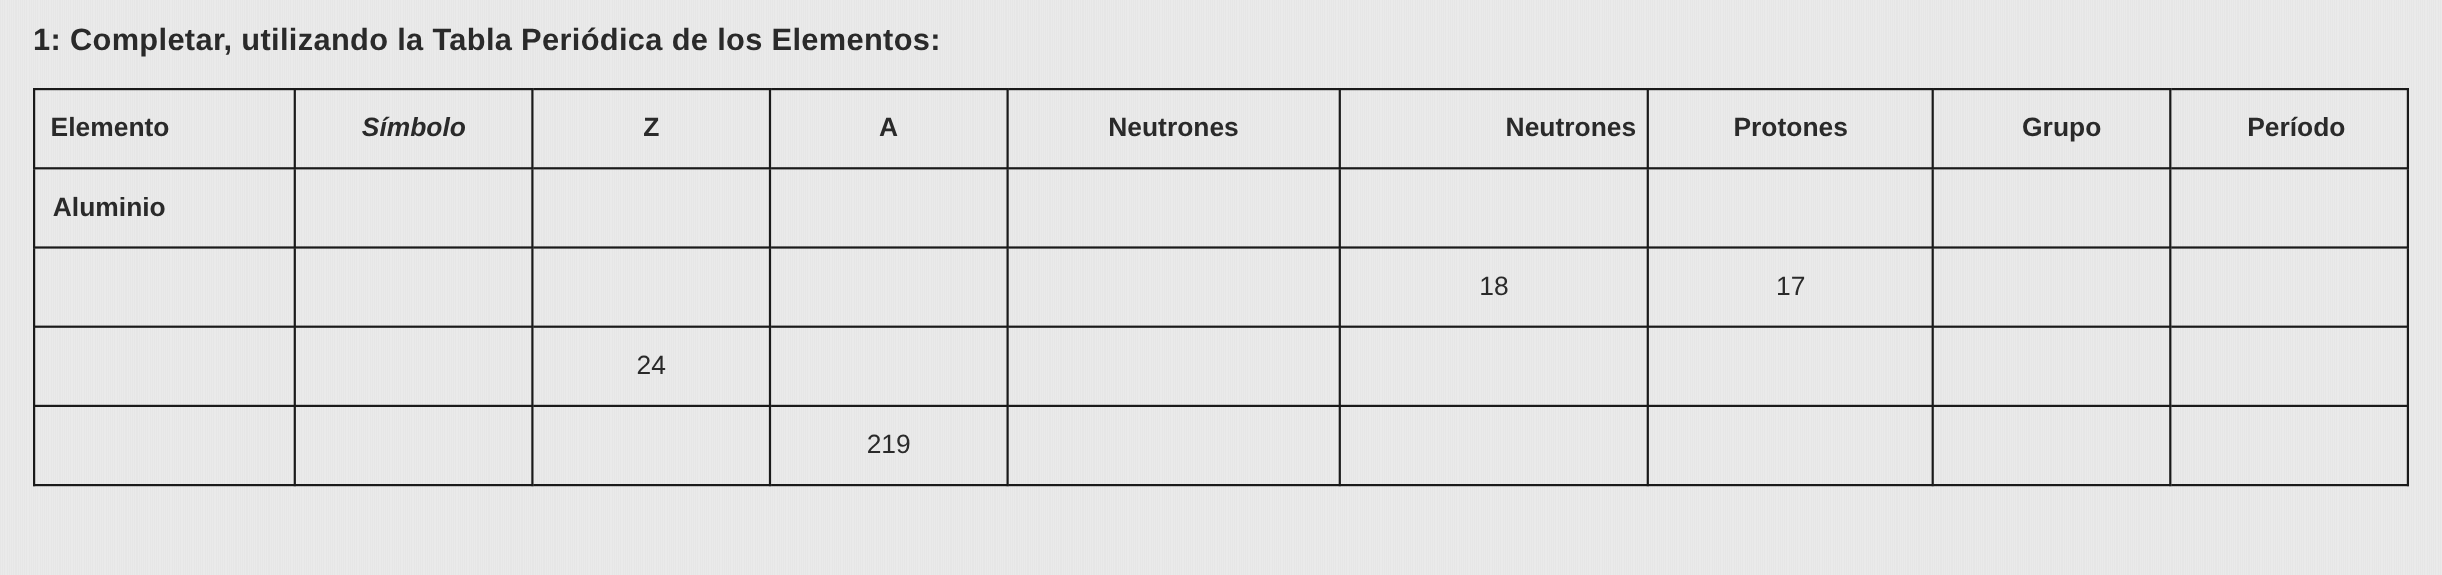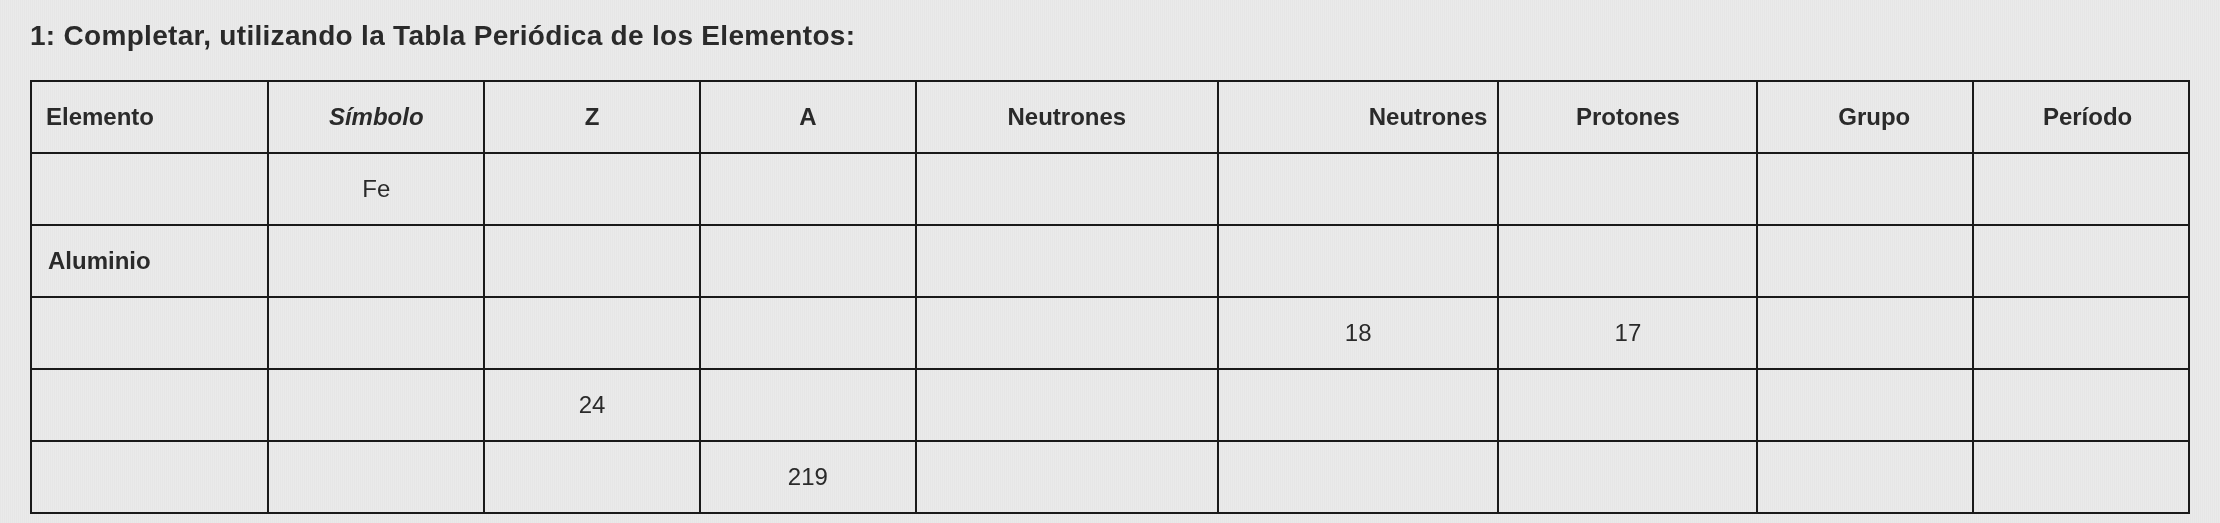--- a/index.html
+++ b/index.html
@@ -59,31 +59,20 @@
       <th class="col-a">A</th>
       <th class="col-elec">Neutrones</th>
       <th class="col-neut">Neutrones</th>
       <th class="col-prot">Protones</th>
       <th class="col-grupo">Grupo</th>
       <th class="col-periodo">Período</th>
     </tr>
   </thead>
   <tbody>
     <tr>
-      <td class="left"></td>
-      <td>Fe</td>
-      <td></td>
-      <td></td>
-      <td></td>
-      <td></td>
-      <td></td>
-      <td></td>
-      <td></td>
-    </tr>
-    <tr>
       <td class="left">Aluminio</td>
       <td></td>
       <td></td>
       <td></td>
       <td></td>
       <td></td>
       <td></td>
       <td></td>
       <td></td>
     </tr>

